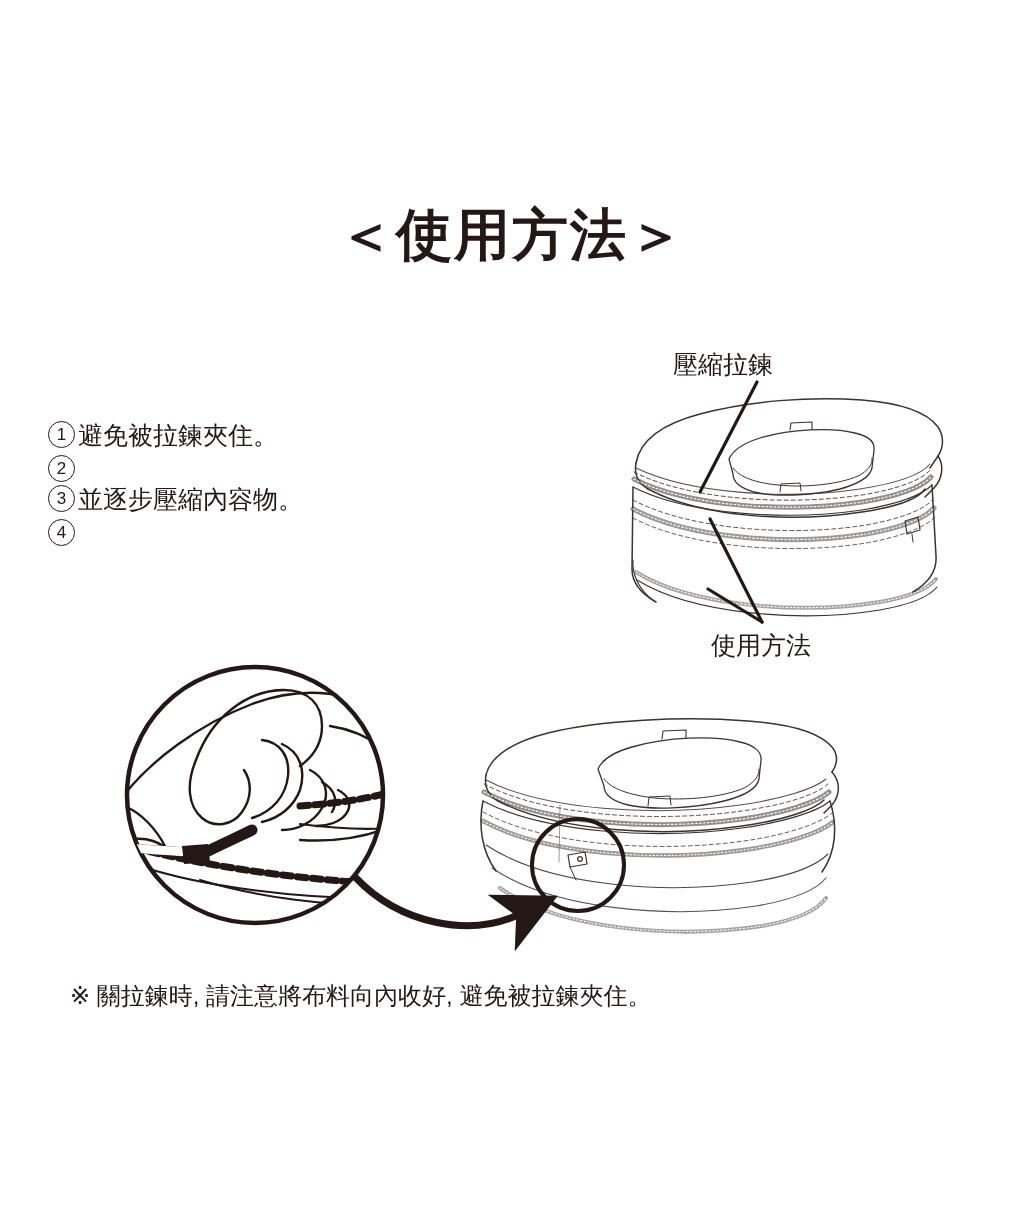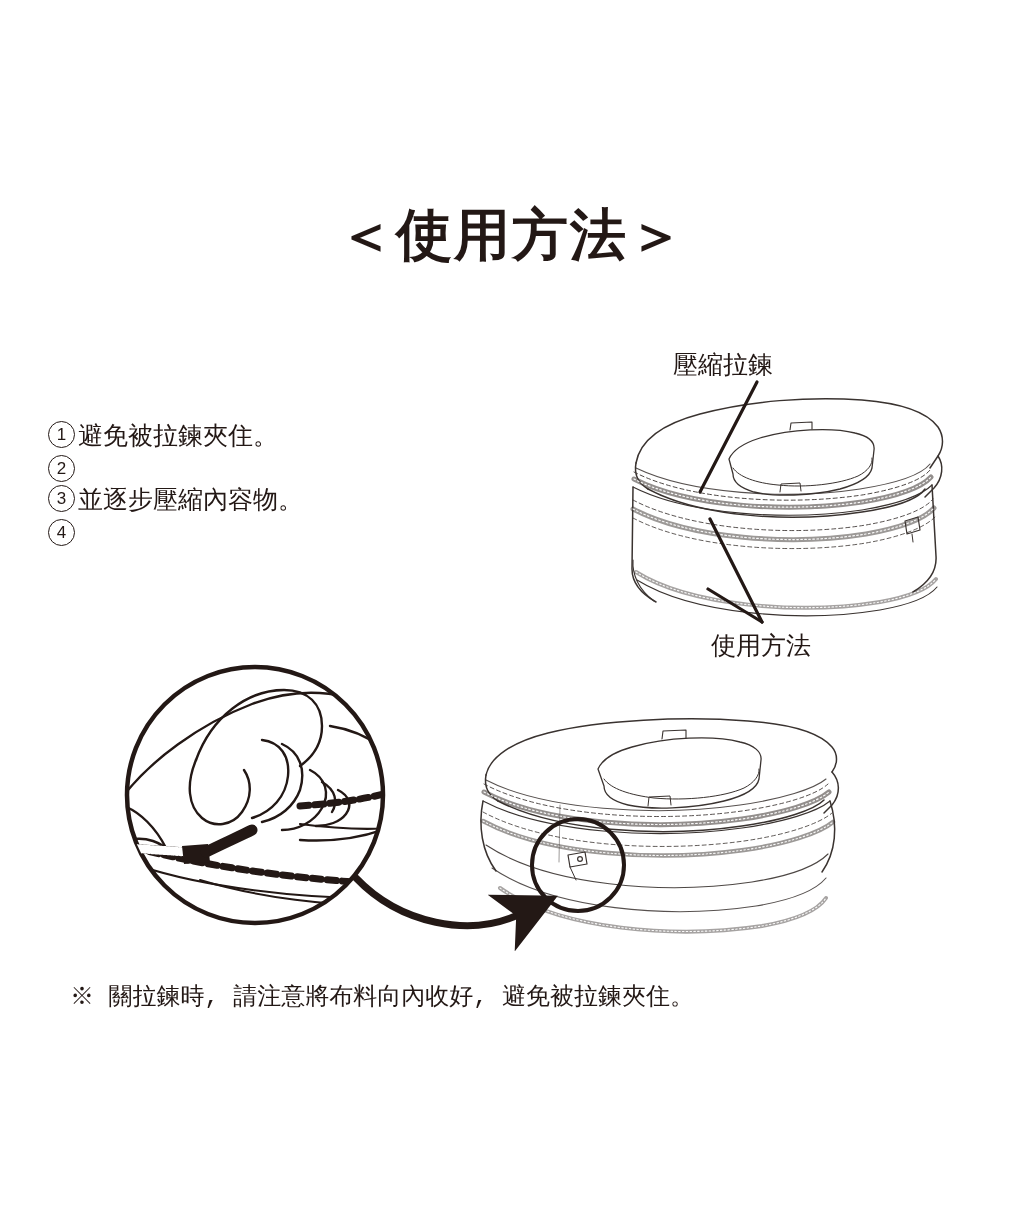--- a/index.html
+++ b/index.html
@@ -77,21 +77,20 @@
   .callout-bottom { top: 629px; left: 711px; }
 
   
   .footnote {
     position: absolute;
     top: 980px;
     left: 70px;
     font-size: 24px;
     color: #231815;
     white-space: nowrap;
-    font-family: Liberation Mono, monospace;
   }
 
   
   .art {
     position: absolute;
     top: 0;
     left: 0;
     width: 1024px;
     height: 1229px;
     pointer-events: none;

